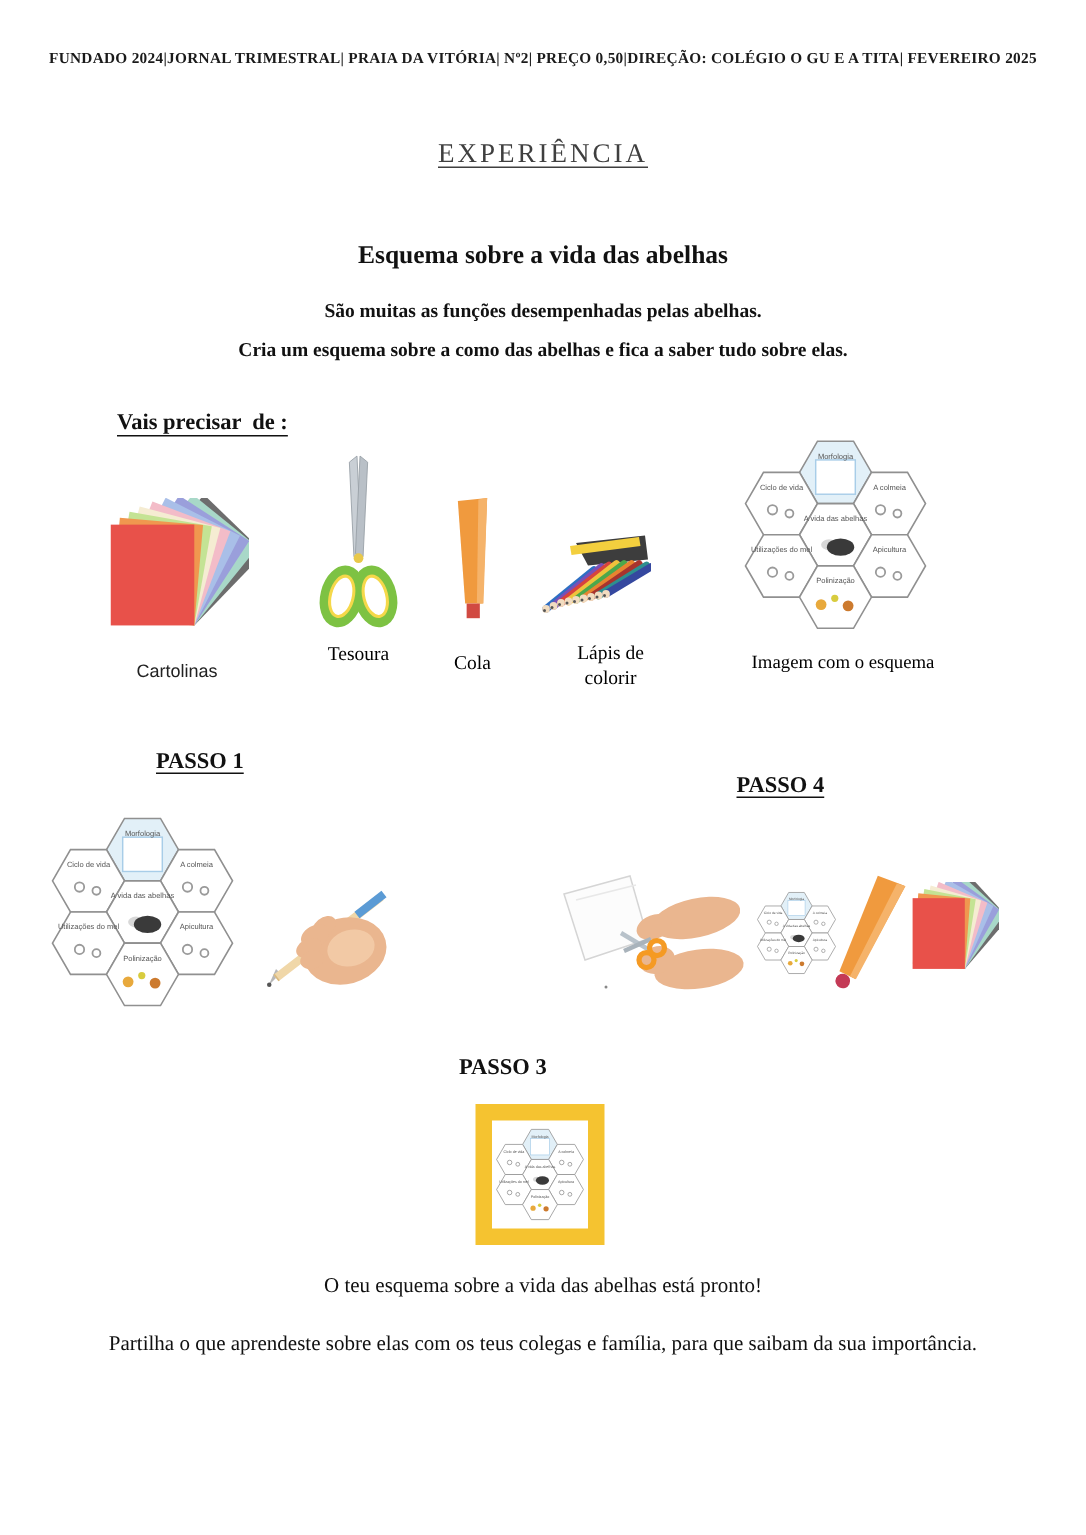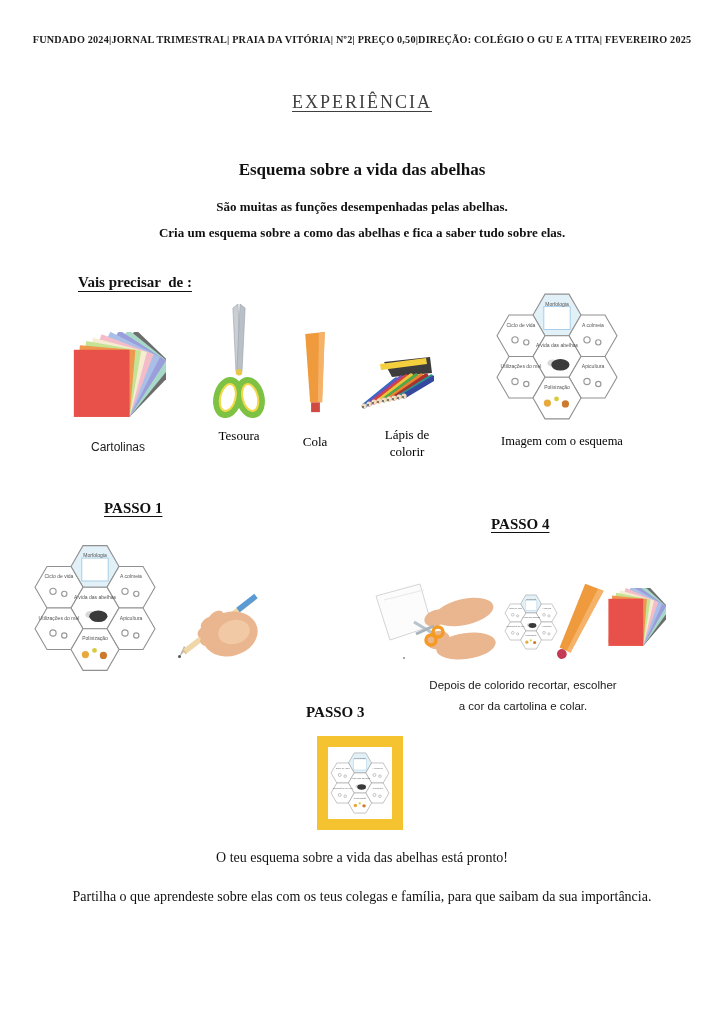--- a/index.html
+++ b/index.html
@@ -271,24 +271,20 @@
         <rect x="4" y="16" width="58" height="70" fill="#9a9fdb" transform="rotate(33 62 86)"></rect>
         <rect x="4" y="16" width="58" height="70" fill="#a9bfe8" transform="rotate(27 62 86)"></rect>
         <rect x="4" y="16" width="58" height="70" fill="#f3bcc8" transform="rotate(21 62 86)"></rect>
         <rect x="4" y="16" width="58" height="70" fill="#f5ecd2" transform="rotate(15 62 86)"></rect>
         <rect x="4" y="16" width="58" height="70" fill="#c4e394" transform="rotate(10 62 86)"></rect>
         <rect x="4" y="16" width="58" height="70" fill="#f0974f" transform="rotate(5 62 86)"></rect>
         <rect x="4" y="16" width="58" height="70" fill="#e8514a"></rect>
       </g>
     </svg>
   </div>
-  <div class="abs ctr caption" style="left:408px; top:675px; width:230px;">
-    <span>Depois de colorido recortar, escolher</span><br>
-    <span>a cor da cartolina e colar.</span>
-  </div>
 
   <div class="abs step-title no-underline" style="left:306px; top:704px;">PASSO 3</div>
   <div class="abs frame" style="left:317px; top:736px; width:86px; height:94px;">
     <div class="frame-inner">
       <div class="hex-cluster" style="position:absolute; left:2px; top:1px; width:60px; height:70px;">
           <svg viewBox="-28.5 -29.578838324886476 57 59.15767664977295" width="100%" height="100%">
             <polygon points="-11,-19.05255888325765 -5.5,-28.578838324886476 5.5,-28.578838324886476 11,-19.05255888325765 5.5,-9.526279441628825 -5.5,-9.526279441628825" fill="#e2f0f8" stroke="#909090" stroke-width="0.5"></polygon>
             <rect x="-6.050000000000001" y="-22.86307065990918" width="12.100000000000001" height="10.478907385791707" fill="#ffffff" stroke="#a8cde8" stroke-width="0.44"></rect>
             <text x="0" y="-23.244121837574333" text-anchor="middle" font-size="2.31" fill="#555">Morfologia</text>
             <polygon points="-27.5,-9.526279441628825 -22,-19.05255888325765 -11,-19.05255888325765 -5.5,-9.526279441628825 -11,0 -22,0" fill="#ffffff" stroke="#909090" stroke-width="0.5"></polygon>

